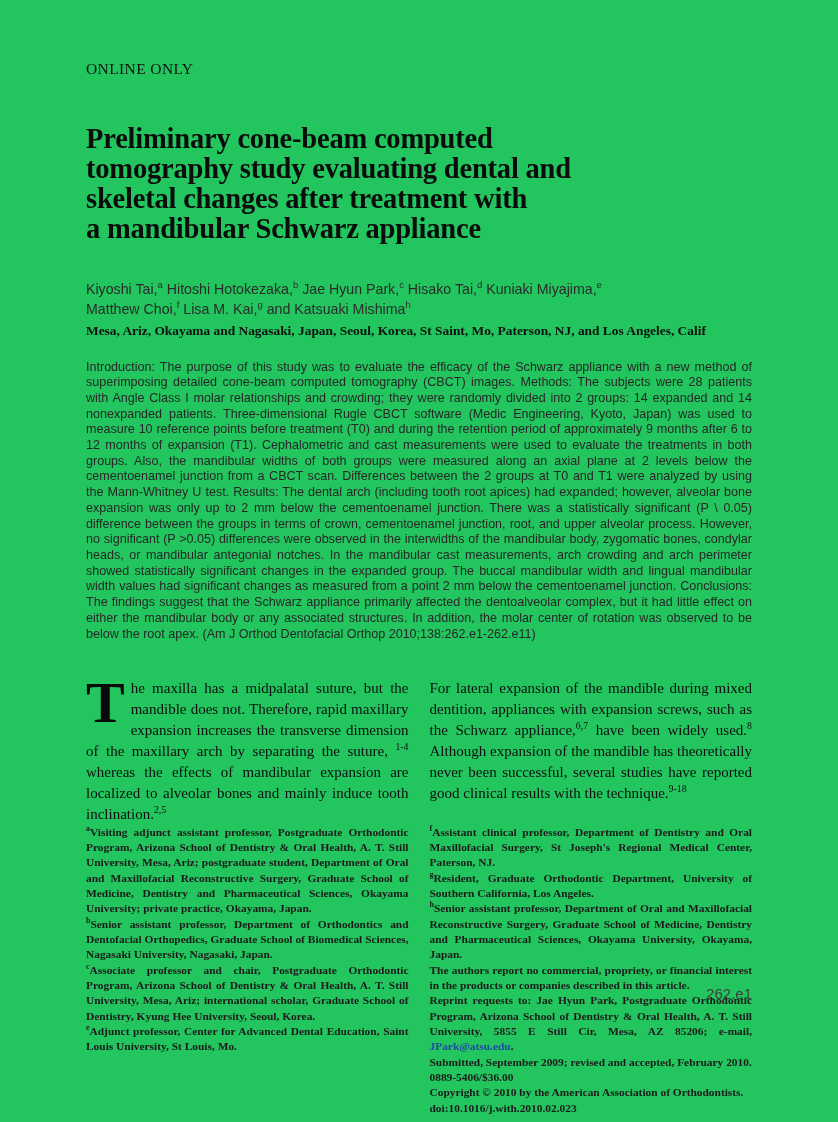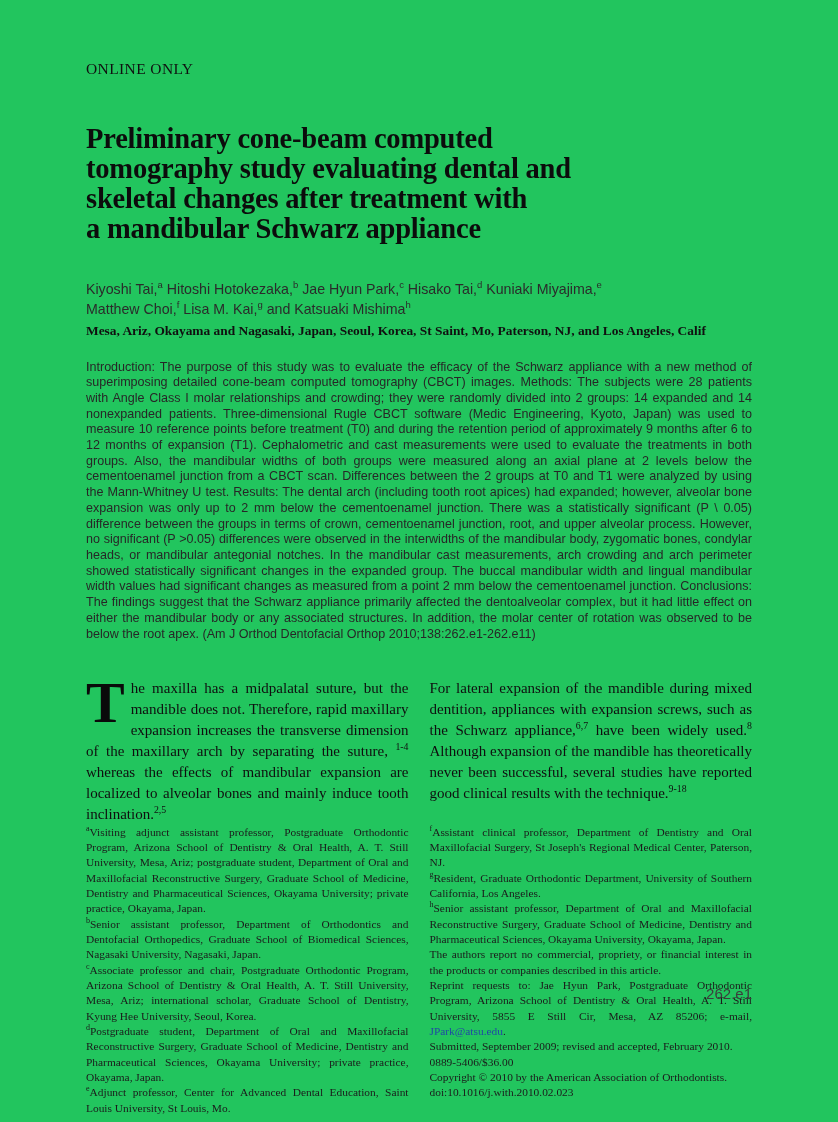--- a/index.html
+++ b/index.html
@@ -76,20 +76,21 @@
     margin-top: 2px;
     color: #0a0a0a;
   }
   .footnotes { margin-top: 0; }
   .footnote {
     margin: 0;
     font-size: 11.4px;
     line-height: 1.345;
     text-align: justify;
     color: #1b1b1b;
+    font-weight: bold;
   }
   .footnote sup { font-size: 8px; line-height: 0; }
   .link { color: #2149a5; text-decoration: none; cursor: pointer; }
   .page-number {
     position: absolute;
     right: 86px;
     top: 985px;
     font-family: "Liberation Sans", sans-serif;
     font-size: 15px;
     color: #3d3d3d;
@@ -113,21 +114,20 @@
 
   <div class="abstract">Introduction: The purpose of this study was to evaluate the efficacy of the Schwarz appliance with a new method of superimposing detailed cone-beam computed tomography (CBCT) images. Methods: The subjects were 28 patients with Angle Class I molar relationships and crowding; they were randomly divided into 2 groups: 14 expanded and 14 nonexpanded patients. Three-dimensional Rugle CBCT software (Medic Engineering, Kyoto, Japan) was used to measure 10 reference points before treatment (T0) and during the retention period of approximately 9 months after 6 to 12 months of expansion (T1). Cephalometric and cast measurements were used to evaluate the treatments in both groups. Also, the mandibular widths of both groups were measured along an axial plane at 2 levels below the cementoenamel junction from a CBCT scan. Differences between the 2 groups at T0 and T1 were analyzed by using the Mann-Whitney U test. Results: The dental arch (including tooth root apices) had expanded; however, alveolar bone expansion was only up to 2 mm below the cementoenamel junction. There was a statistically significant (P \ 0.05) difference between the groups in terms of crown, cementoenamel junction, root, and upper alveolar process. However, no significant (P &gt;0.05) differences were observed in the interwidths of the mandibular body, zygomatic bones, condylar heads, or mandibular antegonial notches. In the mandibular cast measurements, arch crowding and arch perimeter showed statistically significant changes in the expanded group. The buccal mandibular width and lingual mandibular width values had significant changes as measured from a point 2 mm below the cementoenamel junction. Conclusions: The findings suggest that the Schwarz appliance primarily affected the dentoalveolar complex, but it had little effect on either the mandibular body or any associated structures. In addition, the molar center of rotation was observed to be below the root apex. (Am J Orthod Dentofacial Orthop 2010;138:262.e1-262.e11)</div>
 
   <div class="columns">
     <p class="body-par"><span class="dropcap">T</span><span>he maxilla has a midpalatal suture, but the mandible does not. Therefore, rapid maxillary expansion increases the transverse dimension of the maxillary arch by separating the suture, <sup>1-4</sup> whereas the effects of mandibular expansion are localized to alveolar bones and mainly induce tooth inclination.<sup>2,5</sup></span></p>
     <p class="body-par">For lateral expansion of the mandible during mixed dentition, appliances with expansion screws, such as the Schwarz appliance,<sup>6,7</sup> have been widely used.<sup>8</sup> Although expansion of the mandible has theoretically never been successful, several studies have reported good clinical results with the technique.<sup>9-18</sup></p>
     <div class="footnotes">
         <p class="footnote"><sup>a</sup>Visiting adjunct assistant professor, Postgraduate Orthodontic Program, Arizona School of Dentistry &amp; Oral Health, A. T. Still University, Mesa, Ariz; postgraduate student, Department of Oral and Maxillofacial Reconstructive Surgery, Graduate School of Medicine, Dentistry and Pharmaceutical Sciences, Okayama University; private practice, Okayama, Japan.</p>
         <p class="footnote"><sup>b</sup>Senior assistant professor, Department of Orthodontics and Dentofacial Orthopedics, Graduate School of Biomedical Sciences, Nagasaki University, Nagasaki, Japan.</p>
         <p class="footnote"><sup>c</sup>Associate professor and chair, Postgraduate Orthodontic Program, Arizona School of Dentistry &amp; Oral Health, A. T. Still University, Mesa, Ariz; international scholar, Graduate School of Dentistry, Kyung Hee University, Seoul, Korea.</p>
-        <p class="footnote"><sup>d</sup>Postgraduate student, Department of Oral and Maxillofacial Reconstructive Surgery, Graduate School of Medicine, Dentistry and Pharmaceutical Sciences, Okayama University; private practice, Okayama, Japan.</p>
         <p class="footnote"><sup>e</sup>Adjunct professor, Center for Advanced Dental Education, Saint Louis University, St Louis, Mo.</p>
       </div>
     <div class="footnotes">
         <p class="footnote"><sup>f</sup>Assistant clinical professor, Department of Dentistry and Oral Maxillofacial Surgery, St Joseph's Regional Medical Center, Paterson, NJ.</p>
         <p class="footnote"><sup>g</sup>Resident, Graduate Orthodontic Department, University of Southern California, Los Angeles.</p>
         <p class="footnote"><sup>h</sup>Senior assistant professor, Department of Oral and Maxillofacial Reconstructive Surgery, Graduate School of Medicine, Dentistry and Pharmaceutical Sciences, Okayama University, Okayama, Japan.</p>
         <p class="footnote">The authors report no commercial, propriety, or financial interest in the products or companies described in this article.</p>
         <p class="footnote">Reprint requests to: Jae Hyun Park, Postgraduate Orthodontic Program, Arizona School of Dentistry &amp; Oral Health, A. T. Still University, 5855 E Still Cir, Mesa, AZ 85206; e-mail, <a class="link">JPark@atsu.edu</a>.</p>
         <p class="footnote">Submitted, September 2009; revised and accepted, February 2010.</p>
         <p class="footnote">0889-5406/$36.00</p>

